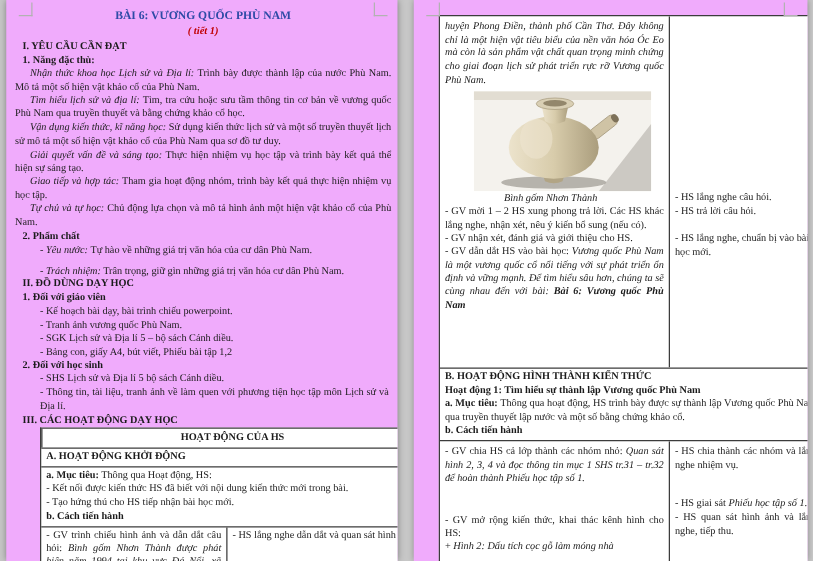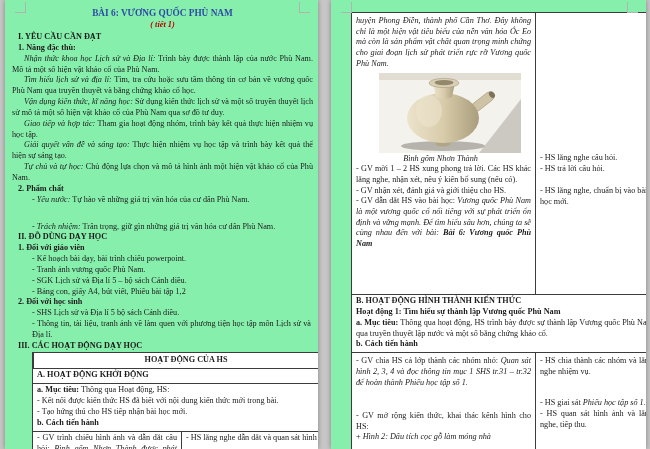--- a/index.html
+++ b/index.html
@@ -4,21 +4,21 @@
 <style>
   html,body{margin:0;padding:0;}
   body{
     width:650px;height:449px;
     background:#c7c7c7;
     position:relative;overflow:hidden;
     font-family:"Liberation Serif","DejaVu Serif",serif;
     color:#1b1b1b;
   }
   .page{
-    position:absolute;top:0;height:449px;background:#86efac;
+    position:absolute;top:0;height:449px;background:#f0abfc;
     box-shadow:0 0 5px rgba(0,0,0,.35);
     overflow:hidden;
   }
   #pageL{left:5px;width:313px;}
   #pageR{left:331px;width:315px;}
   .doc{font-size:8.2px;line-height:10.85px;}
   .innerL{padding:7px 5px 0 7px;}
   .title{color:#2e4ba6;font-weight:bold;font-size:9.3px;text-align:center;line-height:12px;}
   .subtitle{color:#c00000;font-weight:bold;font-style:italic;font-size:8.4px;text-align:center;line-height:11px;margin-bottom:2px;}
   .h1{font-weight:bold;margin-left:6px;}
@@ -64,26 +64,26 @@
   <div class="innerL">
     <div class="title">BÀI 6: VƯƠNG QUỐC PHÙ NAM</div>
     <div class="subtitle">( tiết 1)</div>
 
     <div class="h1">I. YÊU CẦU CẦN ĐẠT</div>
     <div class="h2">1. Năng đặc thù:</div>
     <p class="para" style="margin:0"><i class="ital">Nhận thức khoa học Lịch sử và Địa lí:</i><span> Trình bày được thành lập của nước Phù Nam. Mô tả một số hiện vật khảo cổ của Phù Nam.</span></p>
     <p class="para" style="margin:0"><i class="ital">Tìm hiểu lịch sử và địa lí:</i><span> Tìm, tra cứu hoặc sưu tầm thông tin cơ bản về vương quốc Phù Nam qua truyền thuyết và bằng chứng khảo cổ học.</span></p>
     <p class="para" style="margin:0"><i class="ital">Vận dụng kiến thức, kĩ năng học:</i><span> Sử dụng kiến thức lịch sử và một số truyền thuyết lịch sử mô tả một số hiện vật khảo cổ của Phù Nam qua sơ đồ tư duy.</span></p>
 
+    <p class="para" style="margin:0"><i class="ital">Giải quyết vấn đề và sáng tạo:</i><span> Thực hiện nhiệm vụ học tập và trình bày kết quả thể hiện sự sáng tạo.</span></p>
     <p class="para" style="margin:0"><i class="ital">Giao tiếp và hợp tác:</i><span> Tham gia hoạt động nhóm, trình bày kết quả thực hiện nhiệm vụ học tập.</span></p>
-    <p class="para" style="margin:0"><i class="ital">Giải quyết vấn đề và sáng tạo:</i><span> Thực hiện nhiệm vụ học tập và trình bày kết quả thể hiện sự sáng tạo.</span></p>
     <p class="para" style="margin:0"><i class="ital">Tự chủ và tự học:</i><span> Chủ động lựa chọn và mô tả hình ảnh một hiện vật khảo cổ của Phù Nam.</span></p>
 
     <div class="h2">2. Phẩm chất</div>
-    <p class="blt" style="margin:0 2px 16px 6px"><i class="ital">- Yêu nước:</i><span> Tự hào về những giá trị văn hóa của cư dân Phù Nam.</span></p>
+    <p class="blt" style="margin:0 2px 6px 6px"><i class="ital">- Yêu nước:</i><span> Tự hào về những giá trị văn hóa của cư dân Phù Nam.</span></p>
     <p class="blt" style="margin:0 2px 0 6px"><i class="ital">- Trách nhiệm:</i><span> Trân trọng, giữ gìn những giá trị văn hóa cư dân Phù Nam.</span></p>
 
     <div class="h1">II. ĐỒ DÙNG DẠY HỌC</div>
     <div class="h2">1. Đối với giáo viên</div>
     <div class="blt">- Kế hoạch bài dạy, bài trình chiếu powerpoint.</div>
     <div class="blt">- Tranh ảnh vương quốc Phù Nam.</div>
     <div class="blt">- SGK Lịch sử và Địa lí 5 – bộ sách Cánh diều.</div>
     <div class="blt">- Bảng con, giấy A4, bút viết, Phiếu bài tập 1,2</div>
     <div class="h2">2. Đối với học sinh</div>
     <div class="blt">- SHS Lịch sử và Địa lí 5 bộ sách Cánh diều.</div>

